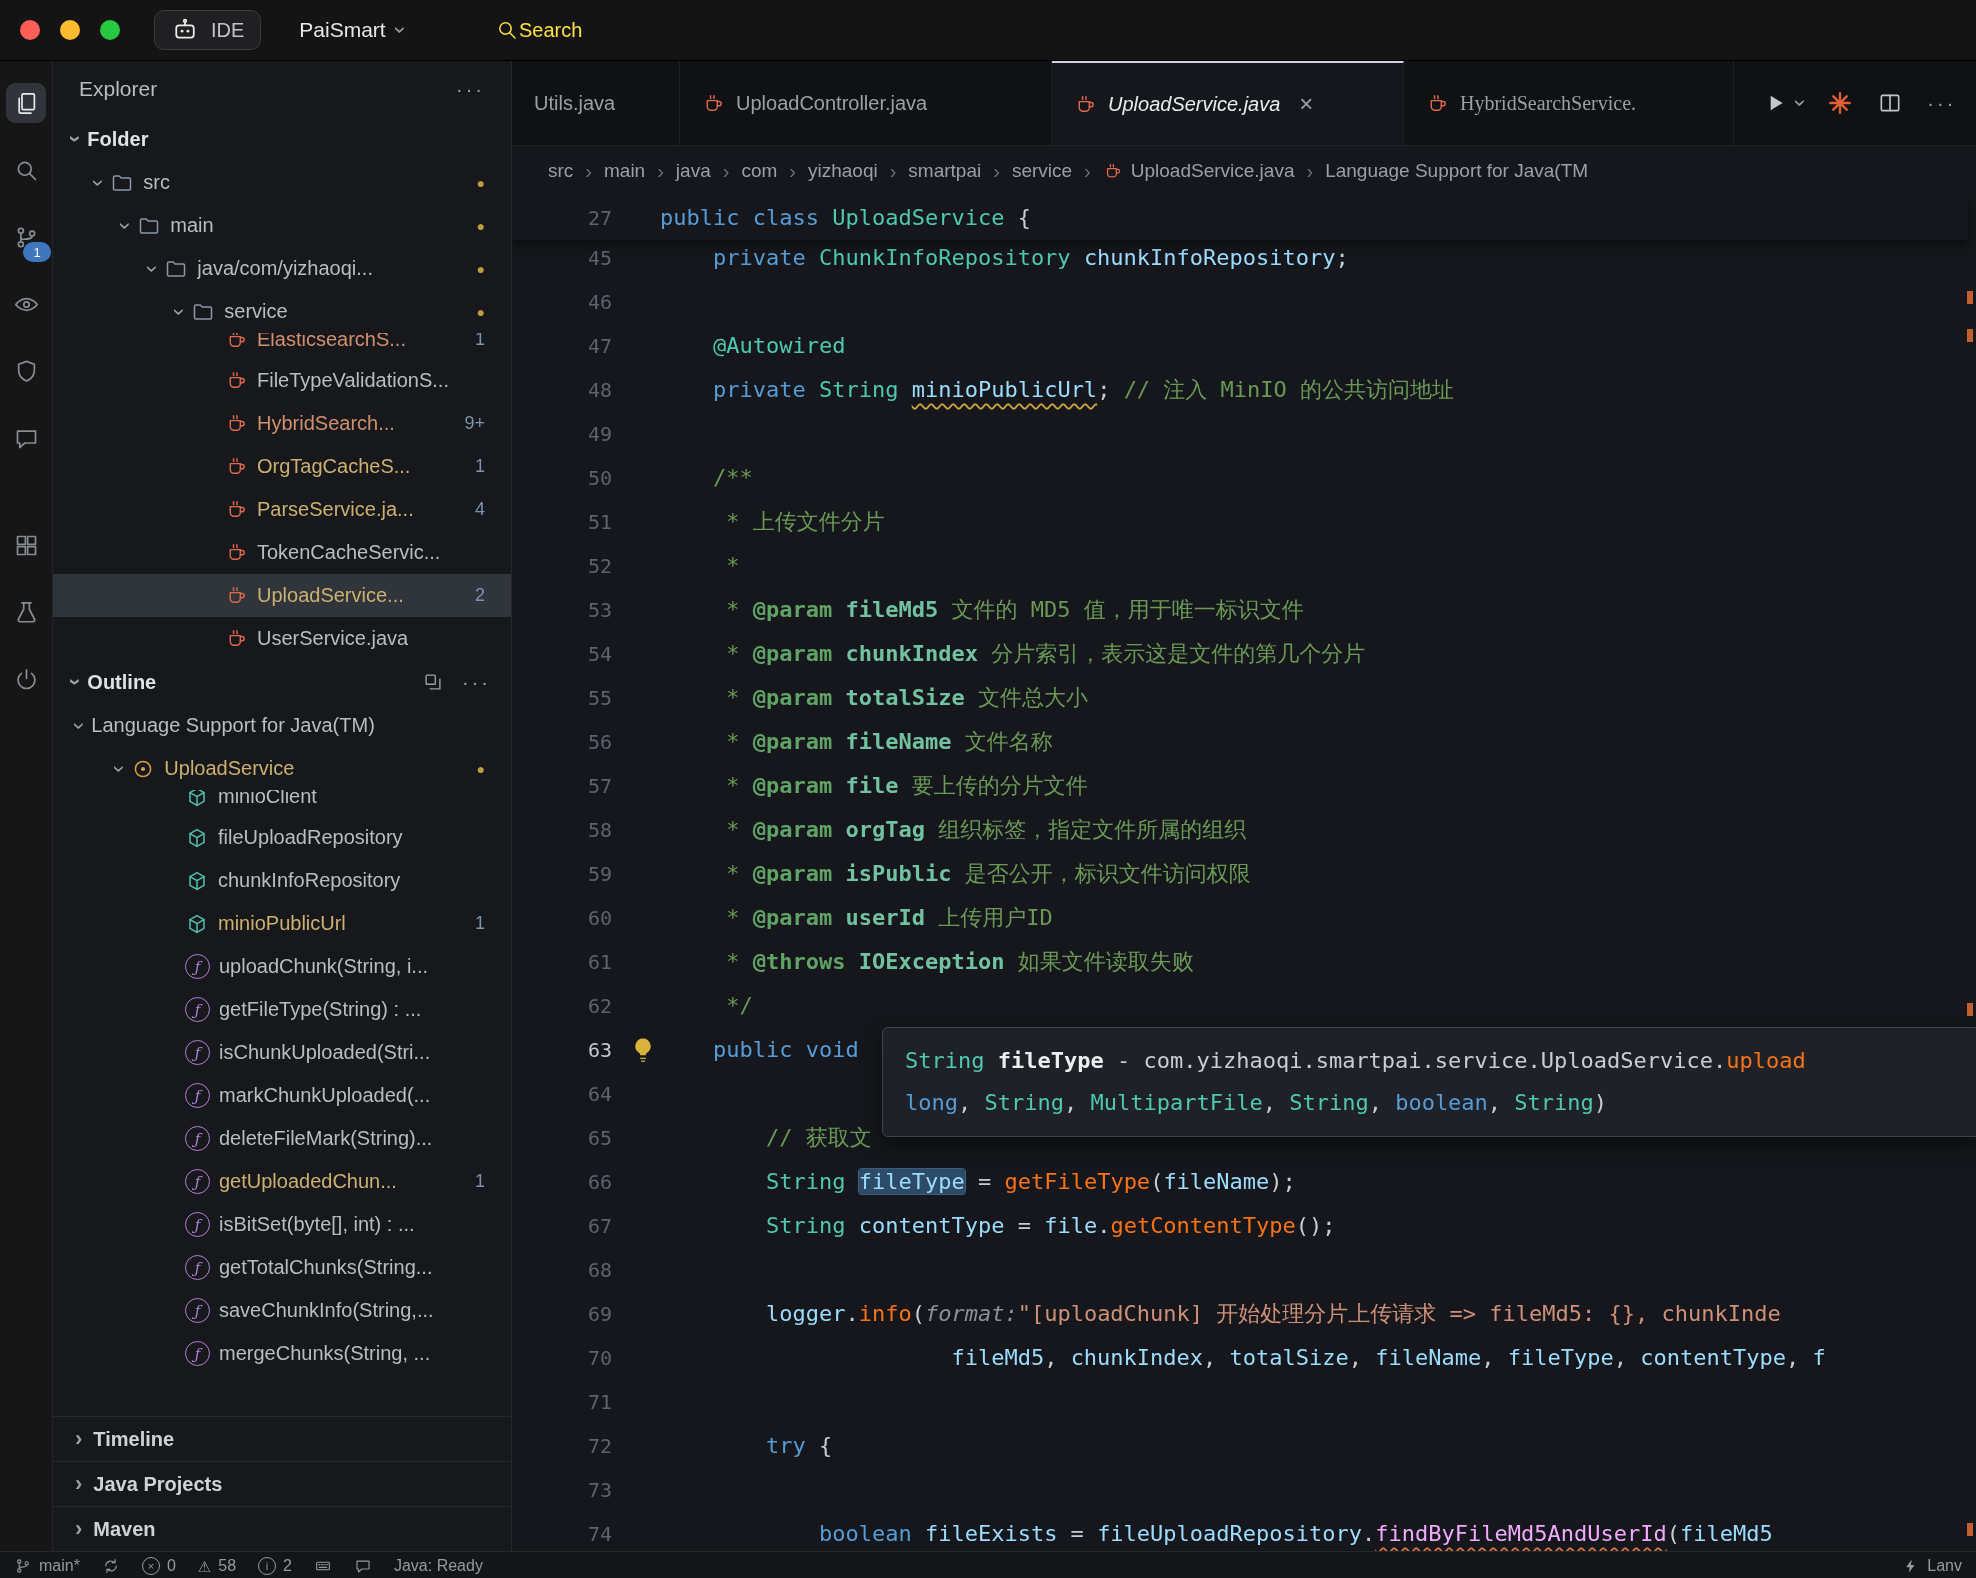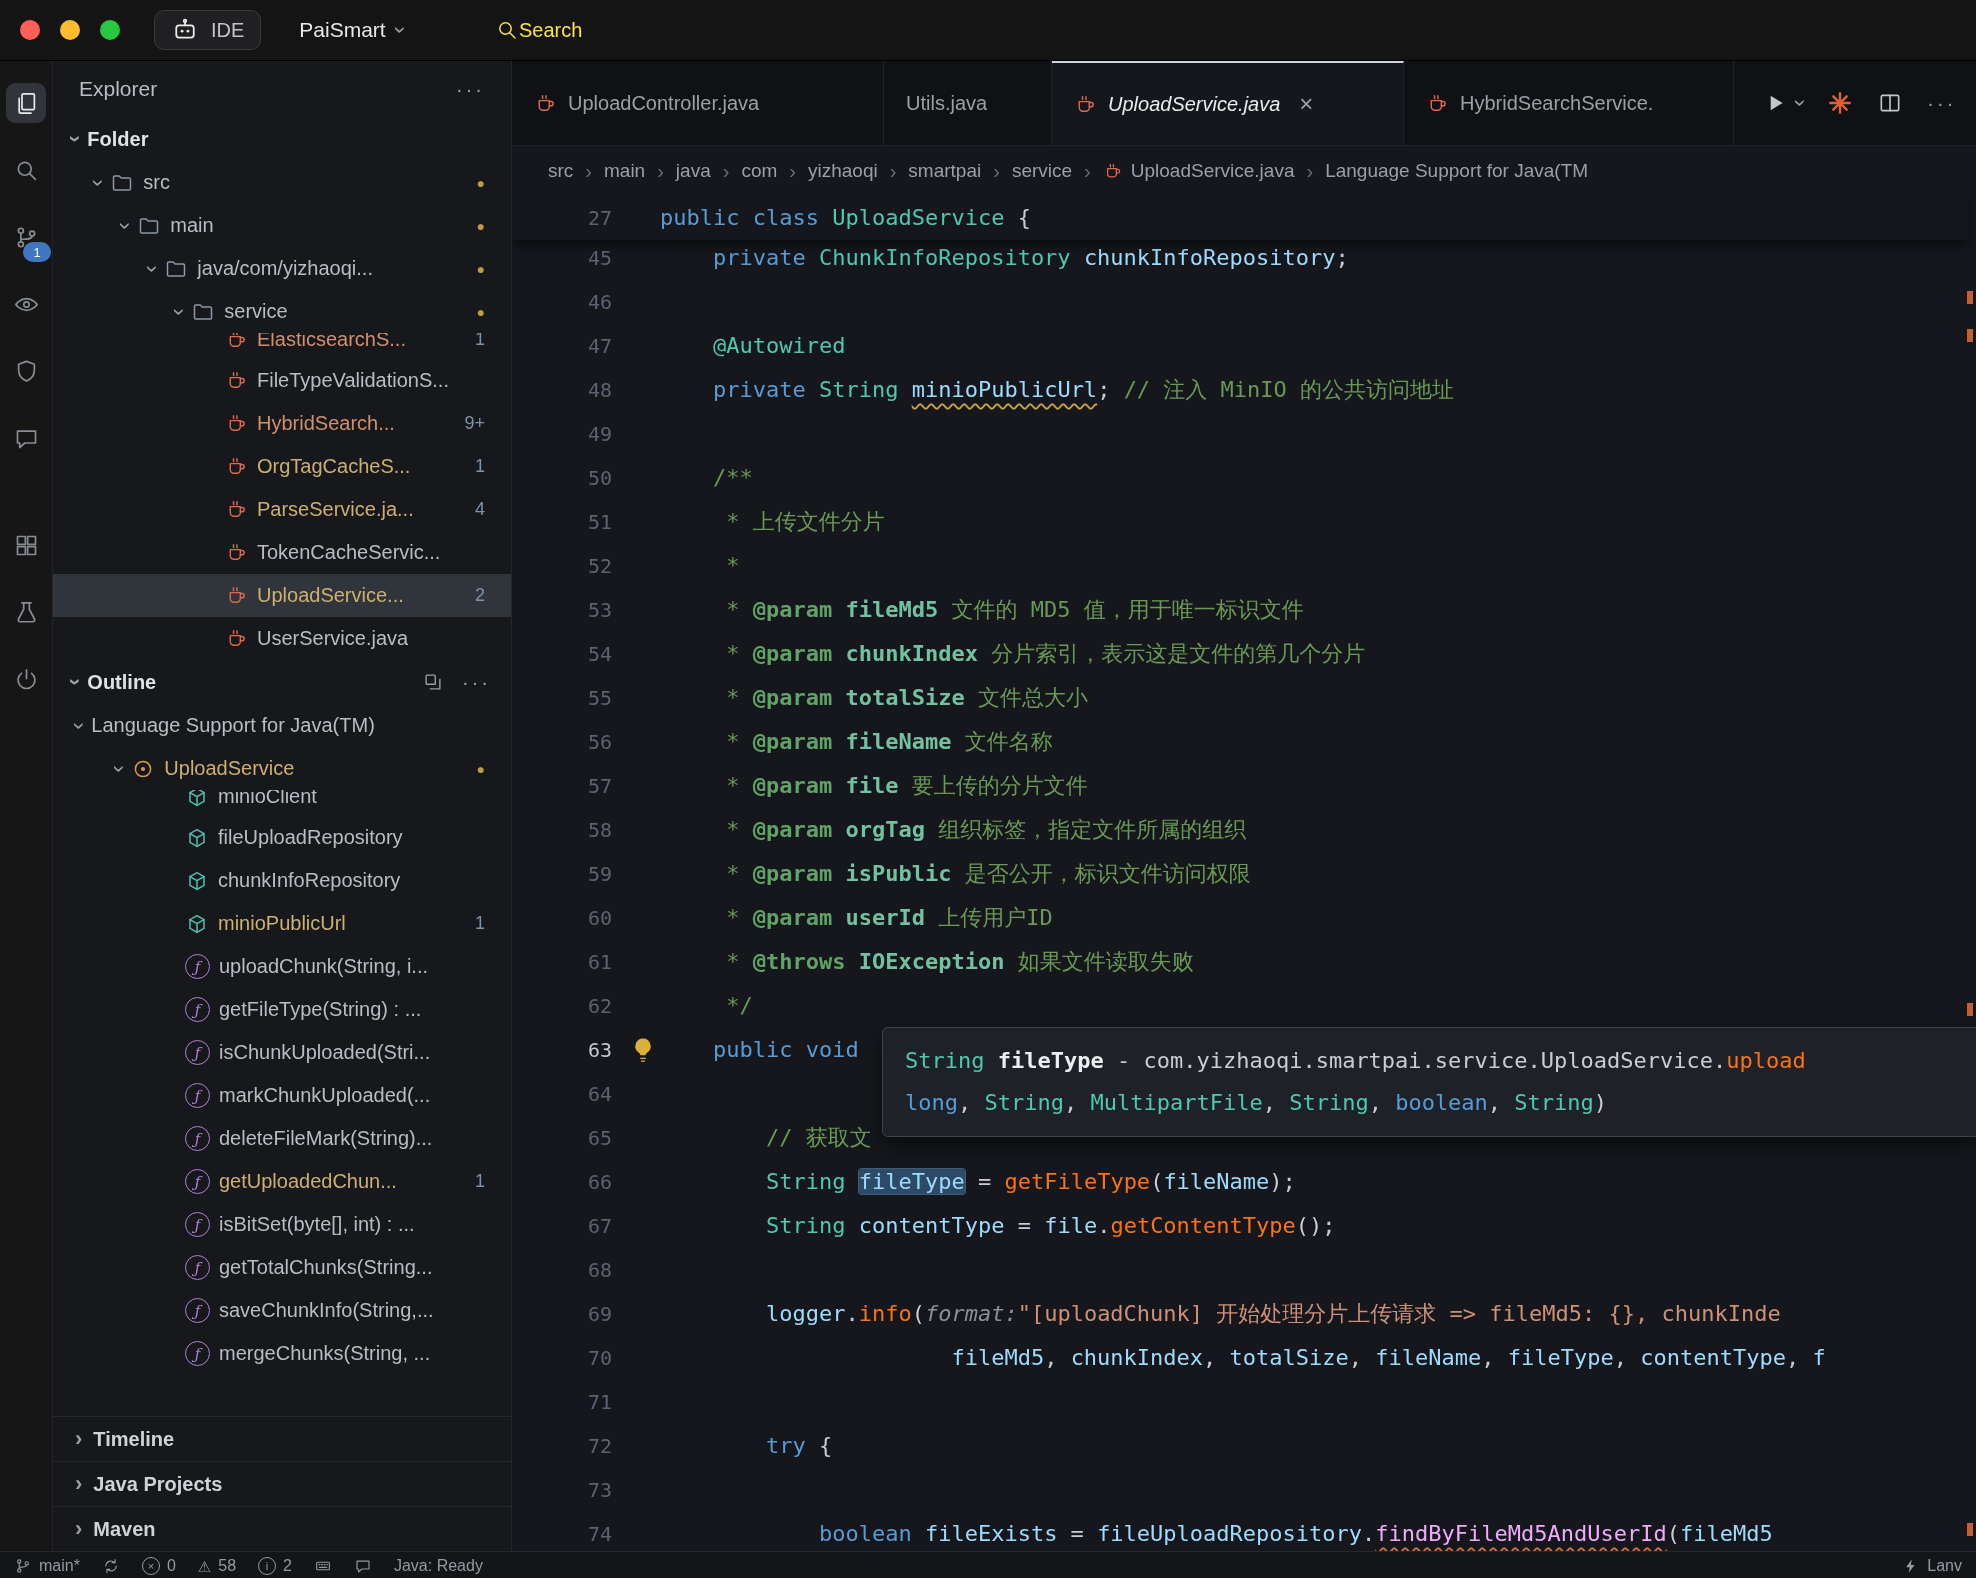--- a/index.html
+++ b/index.html
@@ -562,43 +562,43 @@
         <div class="panel">
           <span class="chev">›</span>
           <span>Maven</span>
         </div>
       </div>
   </aside>
 
   <section class="editor">
     <div class="tabbar">
       <div class="tabs">
+          <div class="tab" style="width: 168px;">
+            <span class="tab-label">Utils.java</span>
+          </div>
           <div class="tab" style="width: 372px;">
             <span class="icon ">
               <svg viewBox="0 0 24 24">
                 <path d="M5.5 9h10.5v6.2a3.8 3.8 0 0 1-3.8 3.8H9.3a3.8 3.8 0 0 1-3.8-3.8Z"></path>
                 <path d="M16 10h1.8a2.2 2.2 0 0 1 0 4.4H16M8.8 4c.9 1-.8 1.7.3 2.9M12.4 4c.9 1-.8 1.7.3 2.9"></path>
               </svg>
             </span>
             <span class="tab-label">UploadController.java</span>
           </div>
-          <div class="tab" style="width: 168px;">
-            <span class="tab-label">Utils.java</span>
-          </div>
           <div class="tab active" style="width: 352px;">
             <span class="icon ">
               <svg viewBox="0 0 24 24">
                 <path d="M5.5 9h10.5v6.2a3.8 3.8 0 0 1-3.8 3.8H9.3a3.8 3.8 0 0 1-3.8-3.8Z"></path>
                 <path d="M16 10h1.8a2.2 2.2 0 0 1 0 4.4H16M8.8 4c.9 1-.8 1.7.3 2.9M12.4 4c.9 1-.8 1.7.3 2.9"></path>
               </svg>
             </span>
             <span class="tab-label">UploadService.java</span>
             <span class="tab-close">×</span>
           </div>
-          <div class="tab" style="width: 330px;">
+          <div class="tab" style="width: 330px; font-family: Liberation Serif, serif;">
             <span class="icon ">
               <svg viewBox="0 0 24 24">
                 <path d="M5.5 9h10.5v6.2a3.8 3.8 0 0 1-3.8 3.8H9.3a3.8 3.8 0 0 1-3.8-3.8Z"></path>
                 <path d="M16 10h1.8a2.2 2.2 0 0 1 0 4.4H16M8.8 4c.9 1-.8 1.7.3 2.9M12.4 4c.9 1-.8 1.7.3 2.9"></path>
               </svg>
             </span>
             <span class="tab-label">HybridSearchService.</span>
           </div>
         </div>
       <div class="tab-actions">

